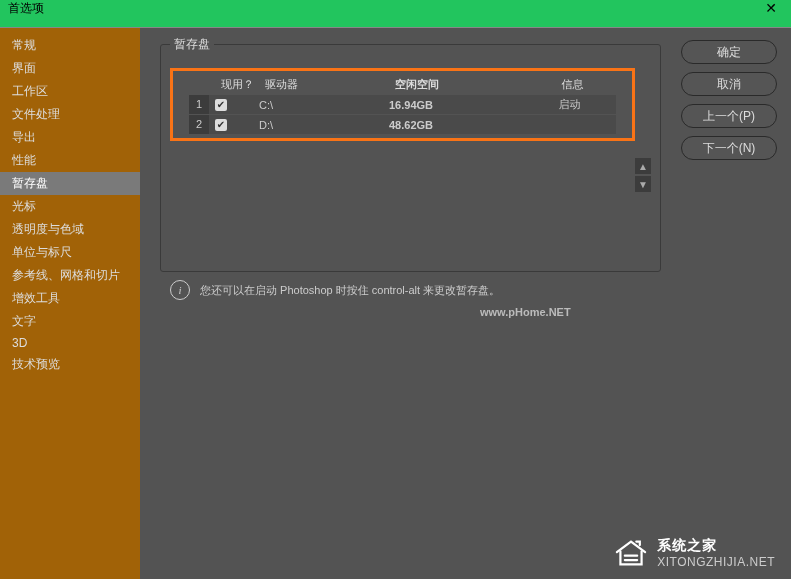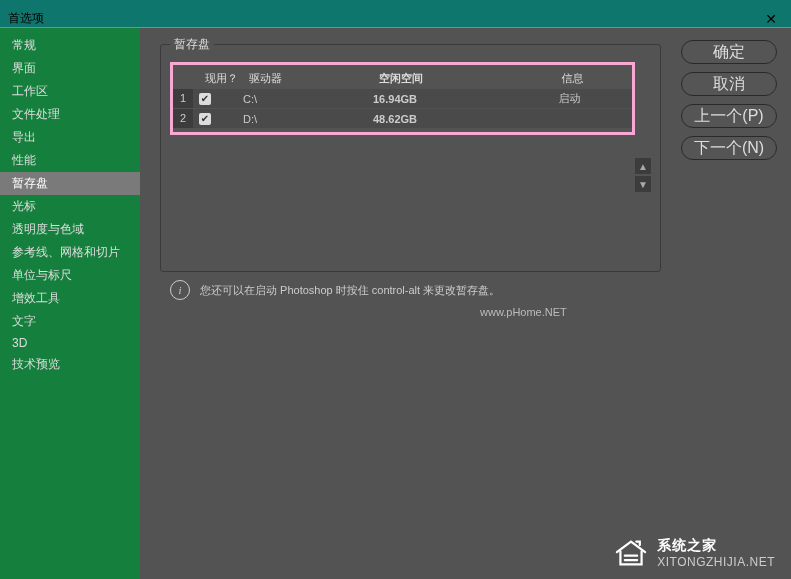--- a/index.html
+++ b/index.html
@@ -1,53 +1,53 @@
 <!DOCTYPE html>
 <html><head>
 <meta charset="utf-8">
 <style>
 * { box-sizing: border-box; margin: 0; padding: 0; font-family: "Microsoft YaHei", sans-serif; }
 body { width: 791px; height: 579px; background: #535353; overflow: hidden; position: relative; }
 
-.titlebar { height: 28px; background: #0f766e; display: flex; align-items: flex-end; padding: 0 8px; justify-content: space-between; border-bottom: 1px solid #888; }
+.titlebar { height: 28px; background: #22c55e; display: flex; align-items: flex-start; padding: 0 8px; justify-content: space-between; border-bottom: 1px solid #888; }
 .titlebar .title { font-size: 12px; color: #000; }
 .titlebar .close { font-size: 14px; cursor: pointer; padding: 0 6px; }
 
 .main { display: flex; height: calc(100% - 28px); }
 
-.sidebar { width: 140px; background: #15803d; padding-top: 6px; }
+.sidebar { width: 140px; background: #a16207; padding-top: 6px; }
 .sidebar-item { color: #ddd; font-size: 12px; padding: 3px 12px; cursor: pointer; }
 .sidebar-item.selected { background: #7a7a7a; color: #fff; }
 
 .content { flex: 1; position: relative; padding: 12px 12px 12px 20px; }
 
 .panel-label { position: absolute; top: 8px; left: 30px; font-size: 12px; color: #ddd; background: #535353; padding: 0 4px; z-index: 2; }
 .panel-border { position: absolute; top: 16px; left: 20px; right: 130px; height: 228px; border: 1px solid #3a3a3a; border-radius: 3px; }
 
-.table-wrap { position: absolute; top: 34px; left: 30px; right: 156px; border: 3px solid #f9a8d4; padding: 4px 0; }
+.table-wrap { position: absolute; top: 40px; left: 30px; right: 156px; border: 3px solid #f97316; padding: 4px 16px; }
 .table-head { display: flex; color: #ddd; font-size: 11px; padding: 2px 6px; }
 .col-idx { width: 26px; }
 .col-use { width: 44px; }
 .col-drive { width: 130px; }
 .col-free { width: 140px; font-weight: bold; }
 .col-info { flex: 1; text-align: center; }
 .table-row { display: flex; align-items: center; background: #4a4a4a; color: #ccc; font-size: 11px; margin-top: 1px; padding: 1px 6px; height: 19px; }
 .table-row .col-idx { background: #3c3c3c; text-align: center; margin: -1px 6px -1px -6px; height: 19px; line-height: 19px; width: 20px; }
 .chk { width: 12px; height: 12px; background: #ddd; border-radius: 2px; display: inline-flex; align-items: center; justify-content: center; color: #333; font-size: 10px; }
 
 .arrows { position: absolute; top: 130px; right: 140px; display: flex; flex-direction: column; gap: 2px; }
 .arrow-btn { width: 16px; height: 16px; background: #3c3c3c; color: #aaa; font-size: 10px; display: flex; align-items: center; justify-content: center; cursor: pointer; }
 
 .info-row { position: absolute; top: 252px; left: 30px; display: flex; align-items: center; gap: 10px; color: #ccc; font-size: 11px; }
 .info-icon { width: 20px; height: 20px; border: 1.5px solid #ccc; border-radius: 50%; display: flex; align-items: center; justify-content: center; font-size: 11px; font-style: italic; font-family: serif; }
 
-.watermark-text { position: absolute; top: 278px; left: 340px; color: #bbb; font-size: 11px; font-weight: normal; }
+.watermark-text { position: absolute; top: 278px; left: 340px; color: #bbb; font-size: 11px; font-weight: bold; }
 
 .buttons { position: absolute; top: 12px; right: 14px; display: flex; flex-direction: column; gap: 8px; }
-.btn { width: 96px; height: 24px; border: 1px solid #2a2a2a; border-radius: 12px; background: #555; color: #ddd; font-size: 16px; display: flex; align-items: center; justify-content: center; cursor: pointer; }
+.btn { width: 96px; height: 24px; border: 1px solid #2a2a2a; border-radius: 12px; background: #555; color: #ddd; font-size: 12px; display: flex; align-items: center; justify-content: center; cursor: pointer; }
 
 .wm-logo { position: absolute; bottom: 10px; right: 16px; display: flex; align-items: center; gap: 8px; color: #fff; }
 .wm-logo .icon { width: 36px; height: 30px; position: relative; }
 .wm-logo .icon svg { width: 100%; height: 100%; }
 .wm-logo .txt1 { font-size: 14px; font-weight: bold; letter-spacing: 1px; }
 .wm-logo .txt2 { font-size: 12px; letter-spacing: 0.5px; color: #ccc; }
 </style>
 </head>
 <body>
 
@@ -60,22 +60,22 @@
   <div class="sidebar" id="sidebar">
       <div class="sidebar-item">常规</div>
       <div class="sidebar-item">界面</div>
       <div class="sidebar-item">工作区</div>
       <div class="sidebar-item">文件处理</div>
       <div class="sidebar-item">导出</div>
       <div class="sidebar-item">性能</div>
       <div class="sidebar-item selected">暂存盘</div>
       <div class="sidebar-item">光标</div>
       <div class="sidebar-item">透明度与色域</div>
+      <div class="sidebar-item">单位与标尺</div>
       <div class="sidebar-item">参考线、网格和切片</div>
-      <div class="sidebar-item">单位与标尺</div>
       <div class="sidebar-item">增效工具</div>
       <div class="sidebar-item">文字</div>
       <div class="sidebar-item">3D</div>
       <div class="sidebar-item">技术预览</div>
     </div>
 
   <div class="content">
     <div class="panel-label">暂存盘</div>
     <div class="panel-border"></div>
 

